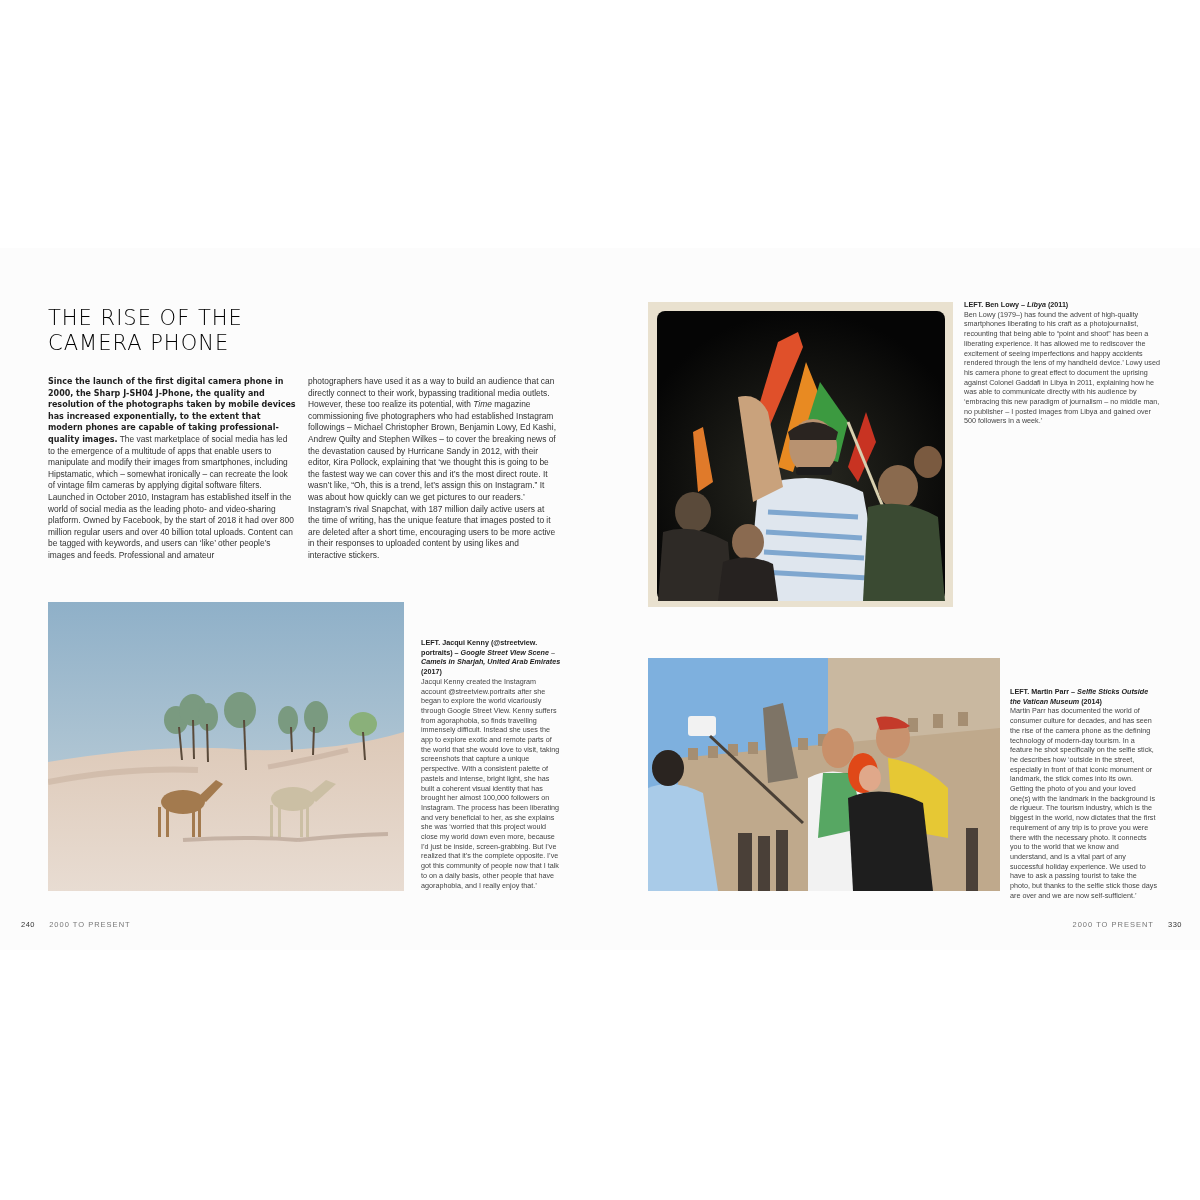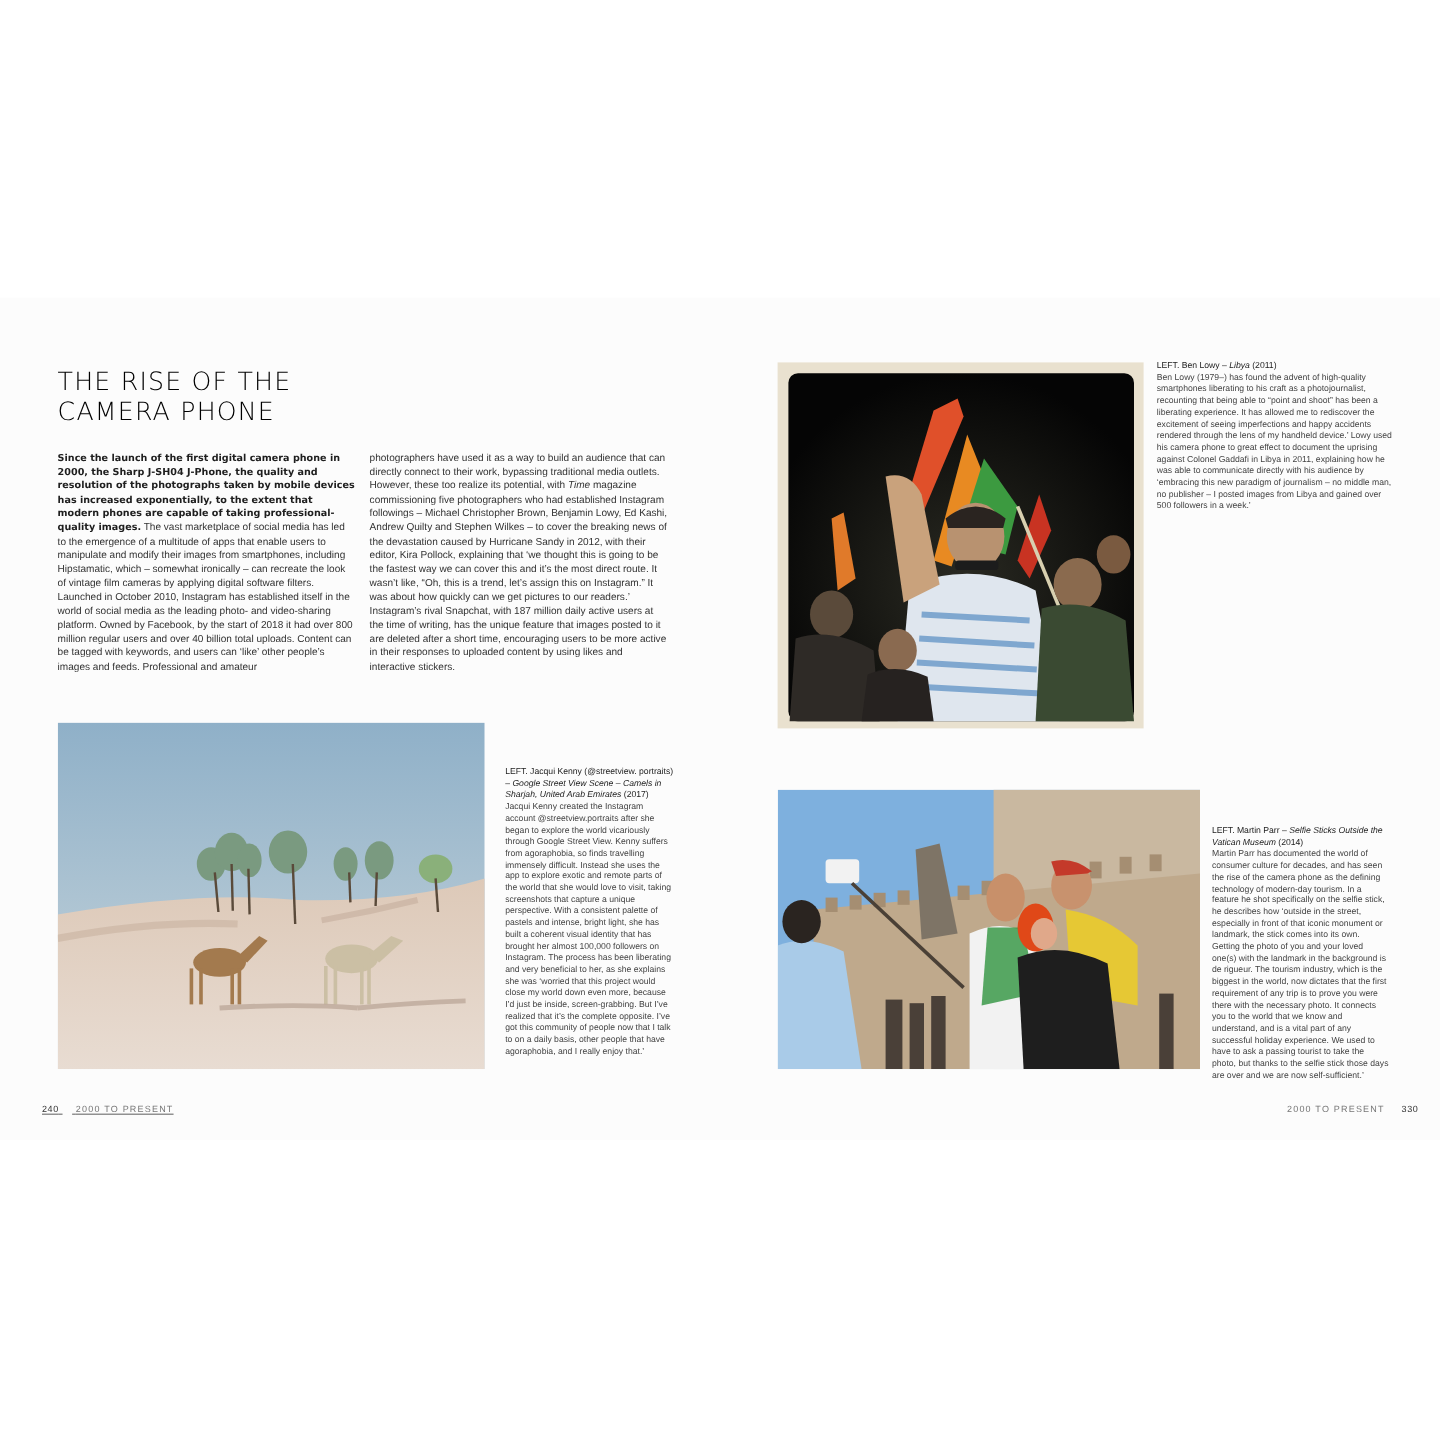--- a/index.html
+++ b/index.html
@@ -23,21 +23,21 @@
     position: absolute; top: 376px; width: 248px;
     font-size: 8.4px; line-height: 11.6px; color: #333;
     margin: 0;
   }
   .body-col b { font-family: "DejaVu Sans", sans-serif; font-weight: bold; font-size: 8px; color: #1e1e1e; margin-top: 16px; }
   .col1 { left: 48px; }
   .col2 { left: 308px; }
   .caption {
     position: absolute; font-size: 7.2px; line-height: 9.7px; color: #444; margin: 0;
   }
-  .caption .lead { font-weight: normal; color: #222; }
+  .caption .lead { font-weight: bold; color: #222; }
   .photo { position: absolute; overflow: hidden; }
   .folio {
     position: absolute; top: 920px; font-size: 7.5px; letter-spacing: 1px; color: #777;
   }
   .folio .num { color: #333; letter-spacing: 0.5px; }
 </style>
 </head>
 <body>
 
 <div class="spread"></div>
@@ -180,21 +180,21 @@
     <g fill="#4a4038">
       <rect x="90" y="175" width="14" height="58"></rect>
         <rect x="110" y="178" width="12" height="55"></rect>
       <rect x="128" y="172" width="12" height="61"></rect>
         <rect x="318" y="170" width="12" height="63"></rect>
     </g>
   </svg>
 </div>
 <p class="caption" style="left:1010px; top:687px; width:148px;"><span class="lead"><span>LEFT. Martin Parr – </span><i>Selfie Sticks Outside the Vatican Museum</i><span> (2014)</span></span><br><span>Martin Parr has documented the world of consumer culture for decades, and has seen the rise of the camera phone as the defining technology of modern-day tourism. In a feature he shot specifically on the selfie stick, he describes how ‘outside in the street, especially in front of that iconic monument or landmark, the stick comes into its own. Getting the photo of you and your loved one(s) with the landmark in the background is de rigueur. The tourism industry, which is the biggest in the world, now dictates that the first requirement of any trip is to prove you were there with the necessary photo. It connects you to the world that we know and understand, and is a vital part of any successful holiday experience. We used to have to ask a passing tourist to take the photo, but thanks to the selfie stick those days are over and we are now self-sufficient.’</span></p>
 
-<div class="folio" style="left:35px;text-decoration:underline;">
+<div class="folio" style="left:21px;">
   <span class="num">240</span>
   <span style="display:inline-block;width:8px;"></span>
   <span>2000 TO PRESENT</span>
 </div>
 <div class="folio" style="right:18px;">
   <span>2000 TO PRESENT</span>
   <span style="display:inline-block;width:8px;"></span>
   <span class="num">330</span>
 </div>
 

